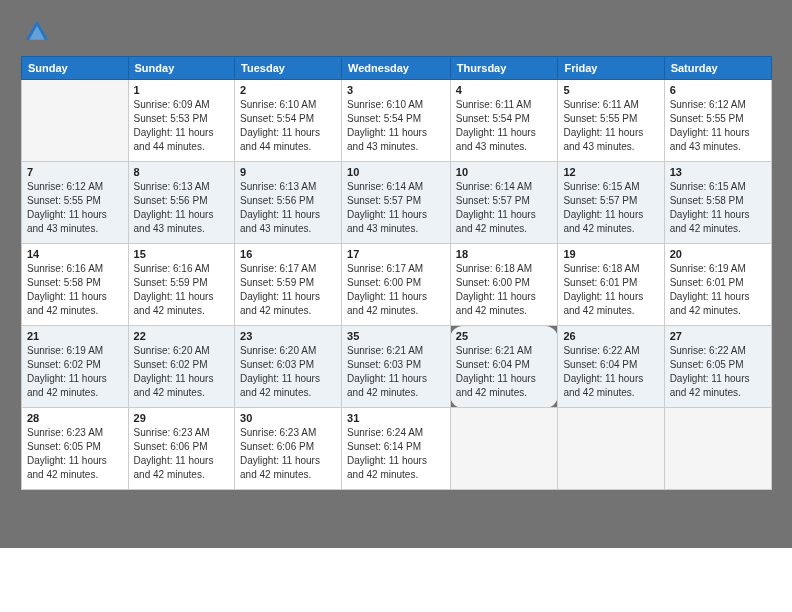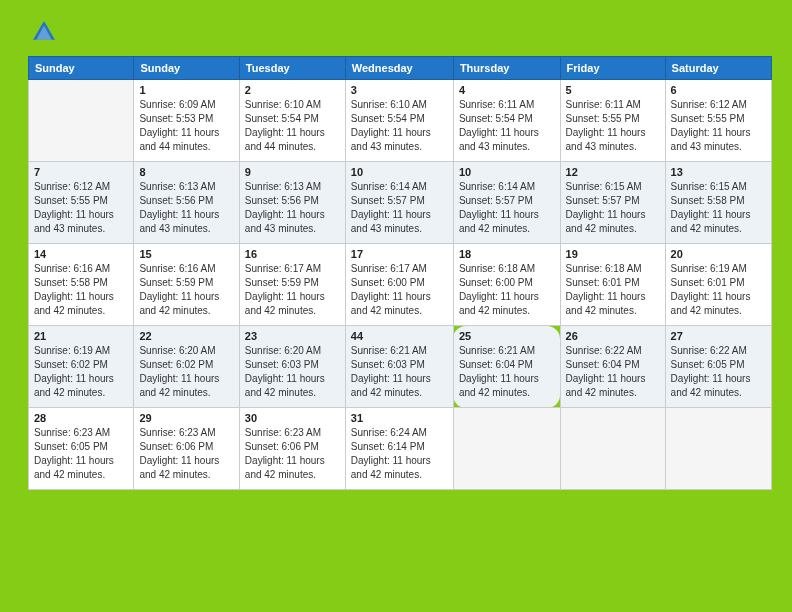--- a/index.html
+++ b/index.html
@@ -5,23 +5,23 @@
     * { margin: 0; padding: 0; box-sizing: border-box; }
     body {
       font-family: Arial, sans-serif;
       background: #fff;
       width: 792px;
       height: 612px;
       overflow: hidden;
     }
     .page {
       width: 792px;
-      height: 612px;
-      padding: 18px 20px 10px 28px;
-      background: #84cc16;
+      height: 548px;
+      padding: 18px 20px 10px 21px;
+      background: #737373;
     }
     .header {
       display: flex;
       justify-content: space-between;
       align-items: flex-start;
       margin-bottom: 10px;
     }
     .logo {
       display: flex;
       align-items: center;
@@ -220,21 +220,21 @@
           </td>
           <td style="background: rgb(237, 242, 247);">
             <span class="day-num">22</span>
             <div class="day-info"><span>Sunrise: 6:20 AM</span><br><span>Sunset: 6:02 PM</span><br><span>Daylight: 11 hours and 42 minutes.</span></div>
           </td>
           <td style="background: rgb(237, 242, 247);">
             <span class="day-num">23</span>
             <div class="day-info"><span>Sunrise: 6:20 AM</span><br><span>Sunset: 6:03 PM</span><br><span>Daylight: 11 hours and 42 minutes.</span></div>
           </td>
           <td style="background: rgb(237, 242, 247);">
-            <span class="day-num">44</span>
+            <span class="day-num">35</span>
             <div class="day-info"><span>Sunrise: 6:21 AM</span><br><span>Sunset: 6:03 PM</span><br><span>Daylight: 11 hours and 42 minutes.</span></div>
           </td>
           <td style="background: rgb(237, 242, 247); border-radius: 13px;">
             <span class="day-num">25</span>
             <div class="day-info"><span>Sunrise: 6:21 AM</span><br><span>Sunset: 6:04 PM</span><br><span>Daylight: 11 hours and 42 minutes.</span></div>
           </td>
           <td style="background: rgb(237, 242, 247);">
             <span class="day-num">26</span>
             <div class="day-info"><span>Sunrise: 6:22 AM</span><br><span>Sunset: 6:04 PM</span><br><span>Daylight: 11 hours and 42 minutes.</span></div>
           </td>

